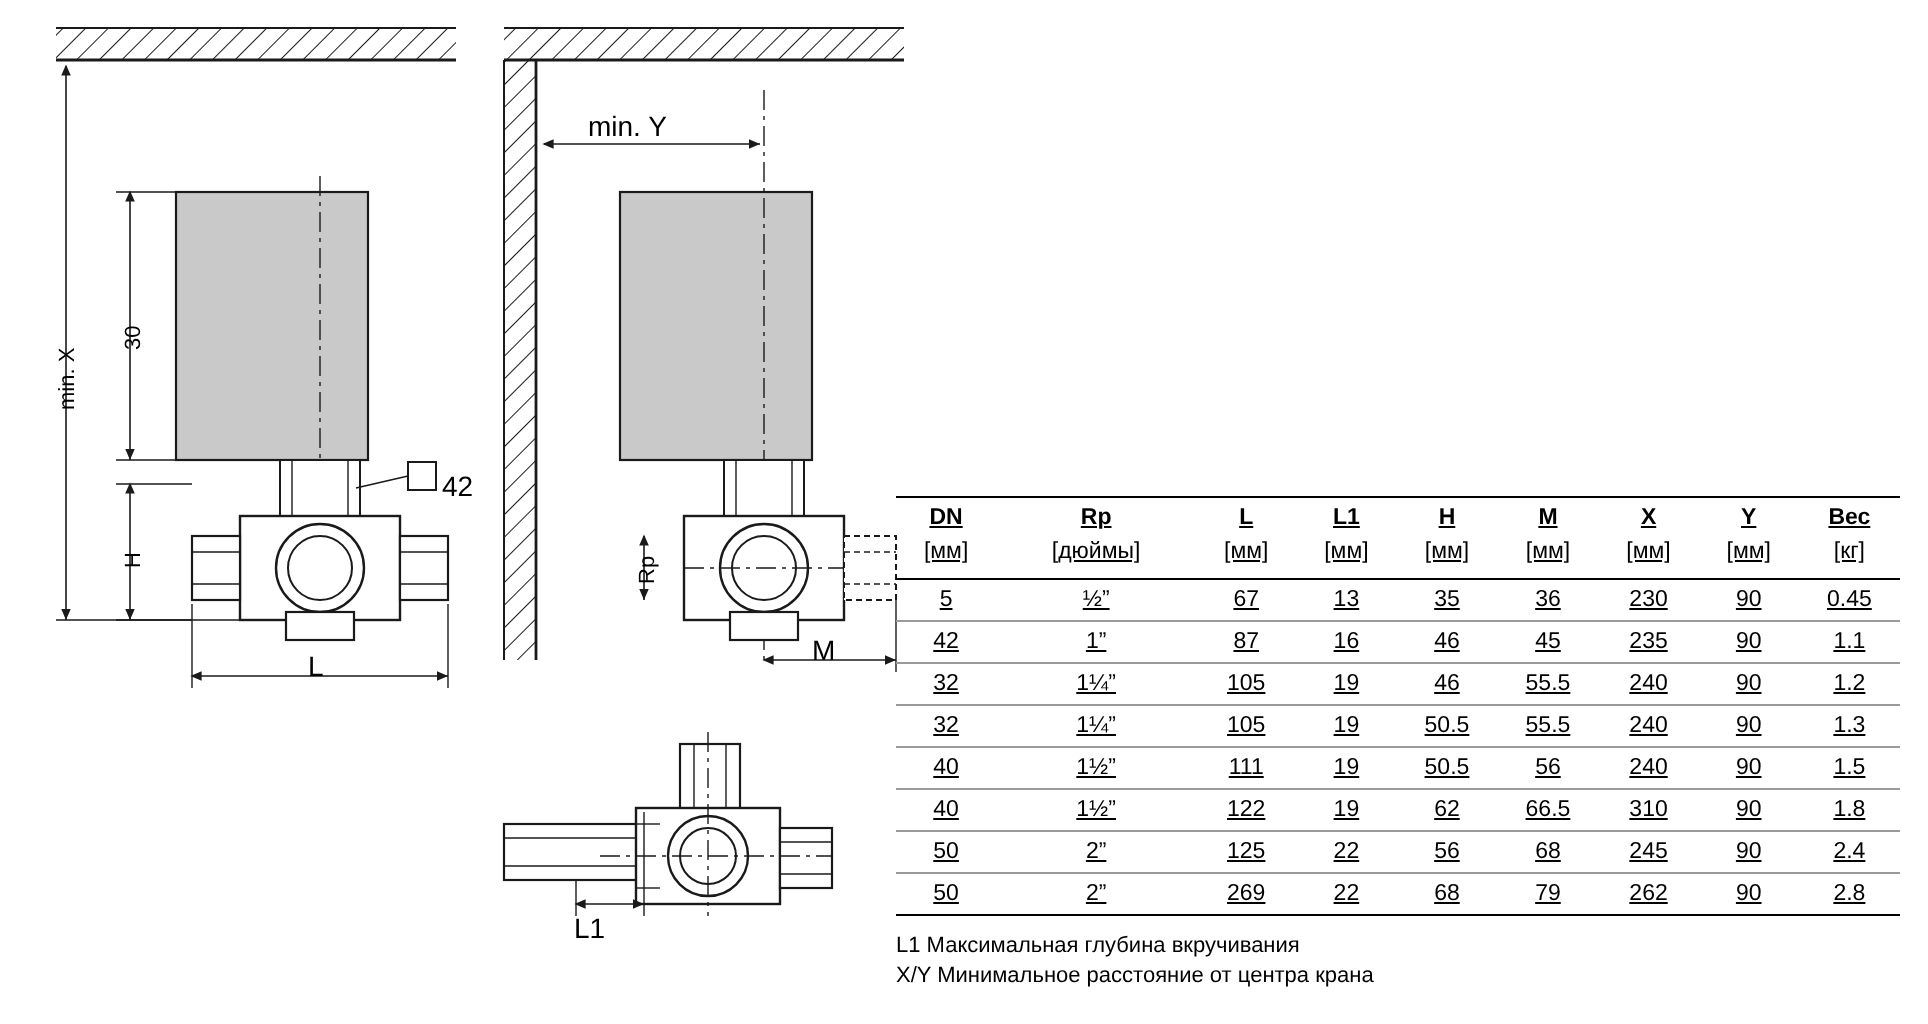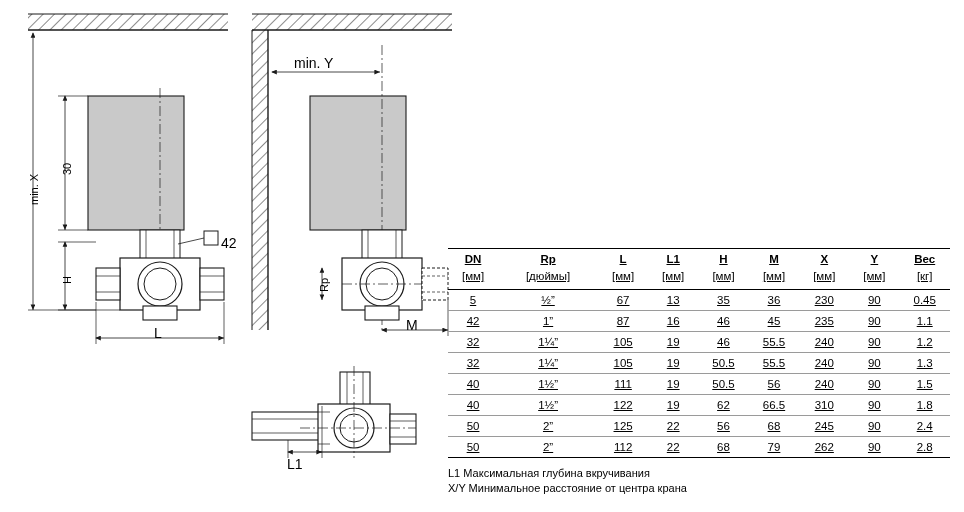--- a/index.html
+++ b/index.html
@@ -363,21 +363,21 @@
           <td>22</td>
           <td>56</td>
           <td>68</td>
           <td>245</td>
           <td>90</td>
           <td>2.4</td>
         </tr>
         <tr>
           <td>50</td>
           <td>2”</td>
-          <td>112</td>
+          <td>269</td>
           <td>22</td>
           <td>68</td>
           <td>79</td>
           <td>262</td>
           <td>90</td>
           <td>2.8</td>
         </tr>
       </tbody>
     </table>
   </div>

